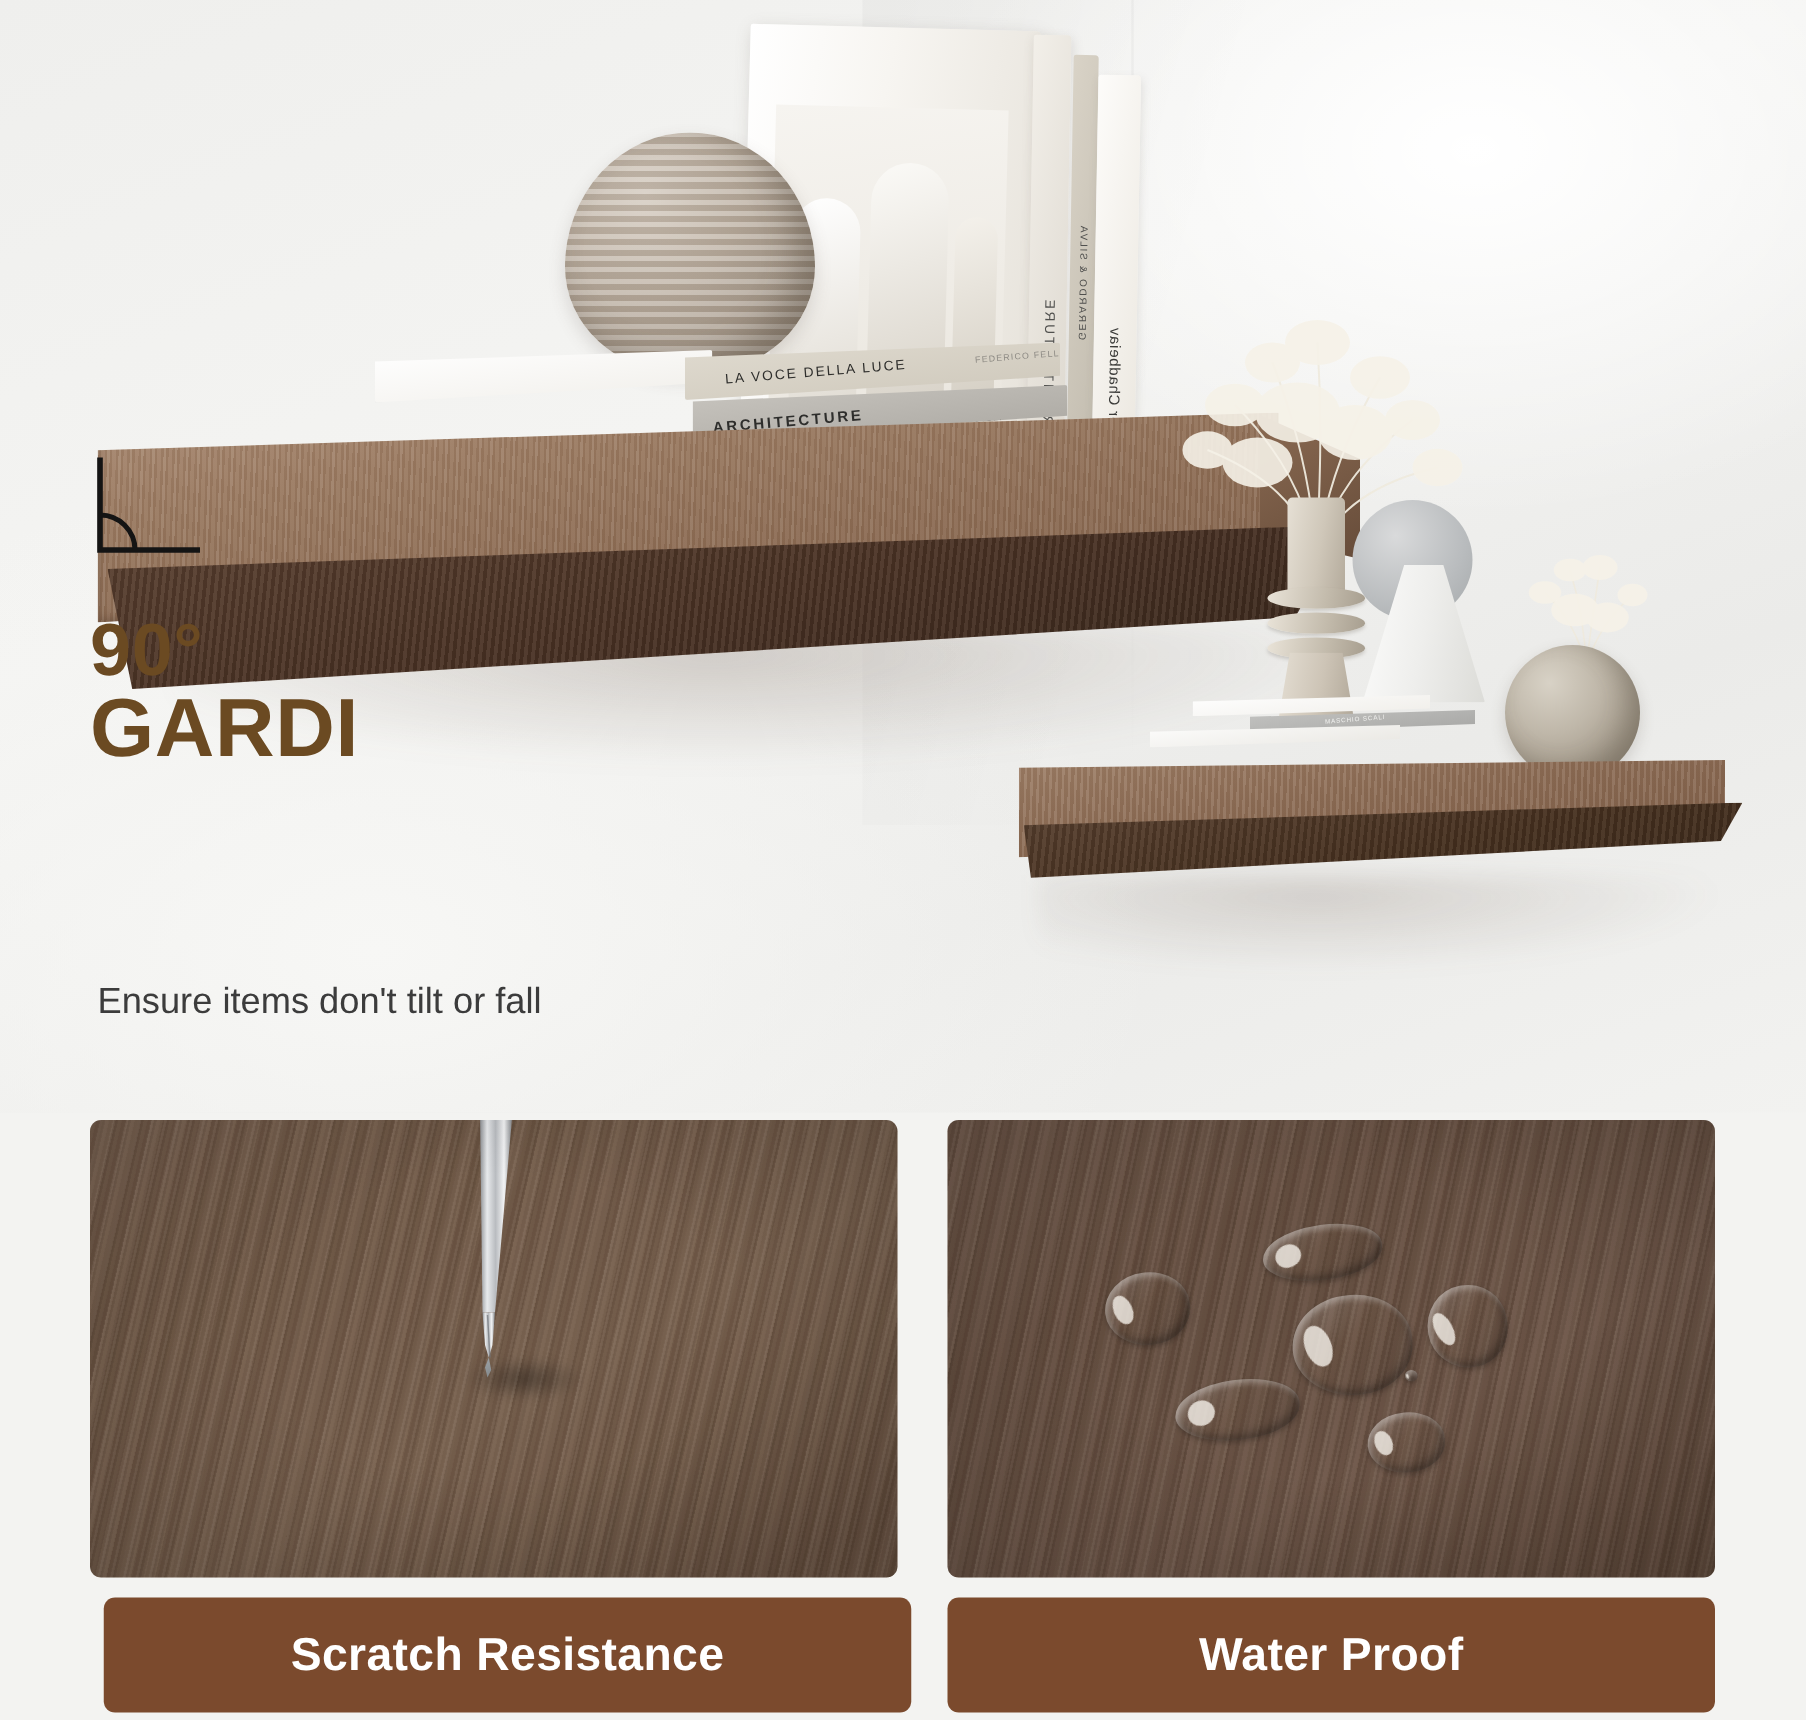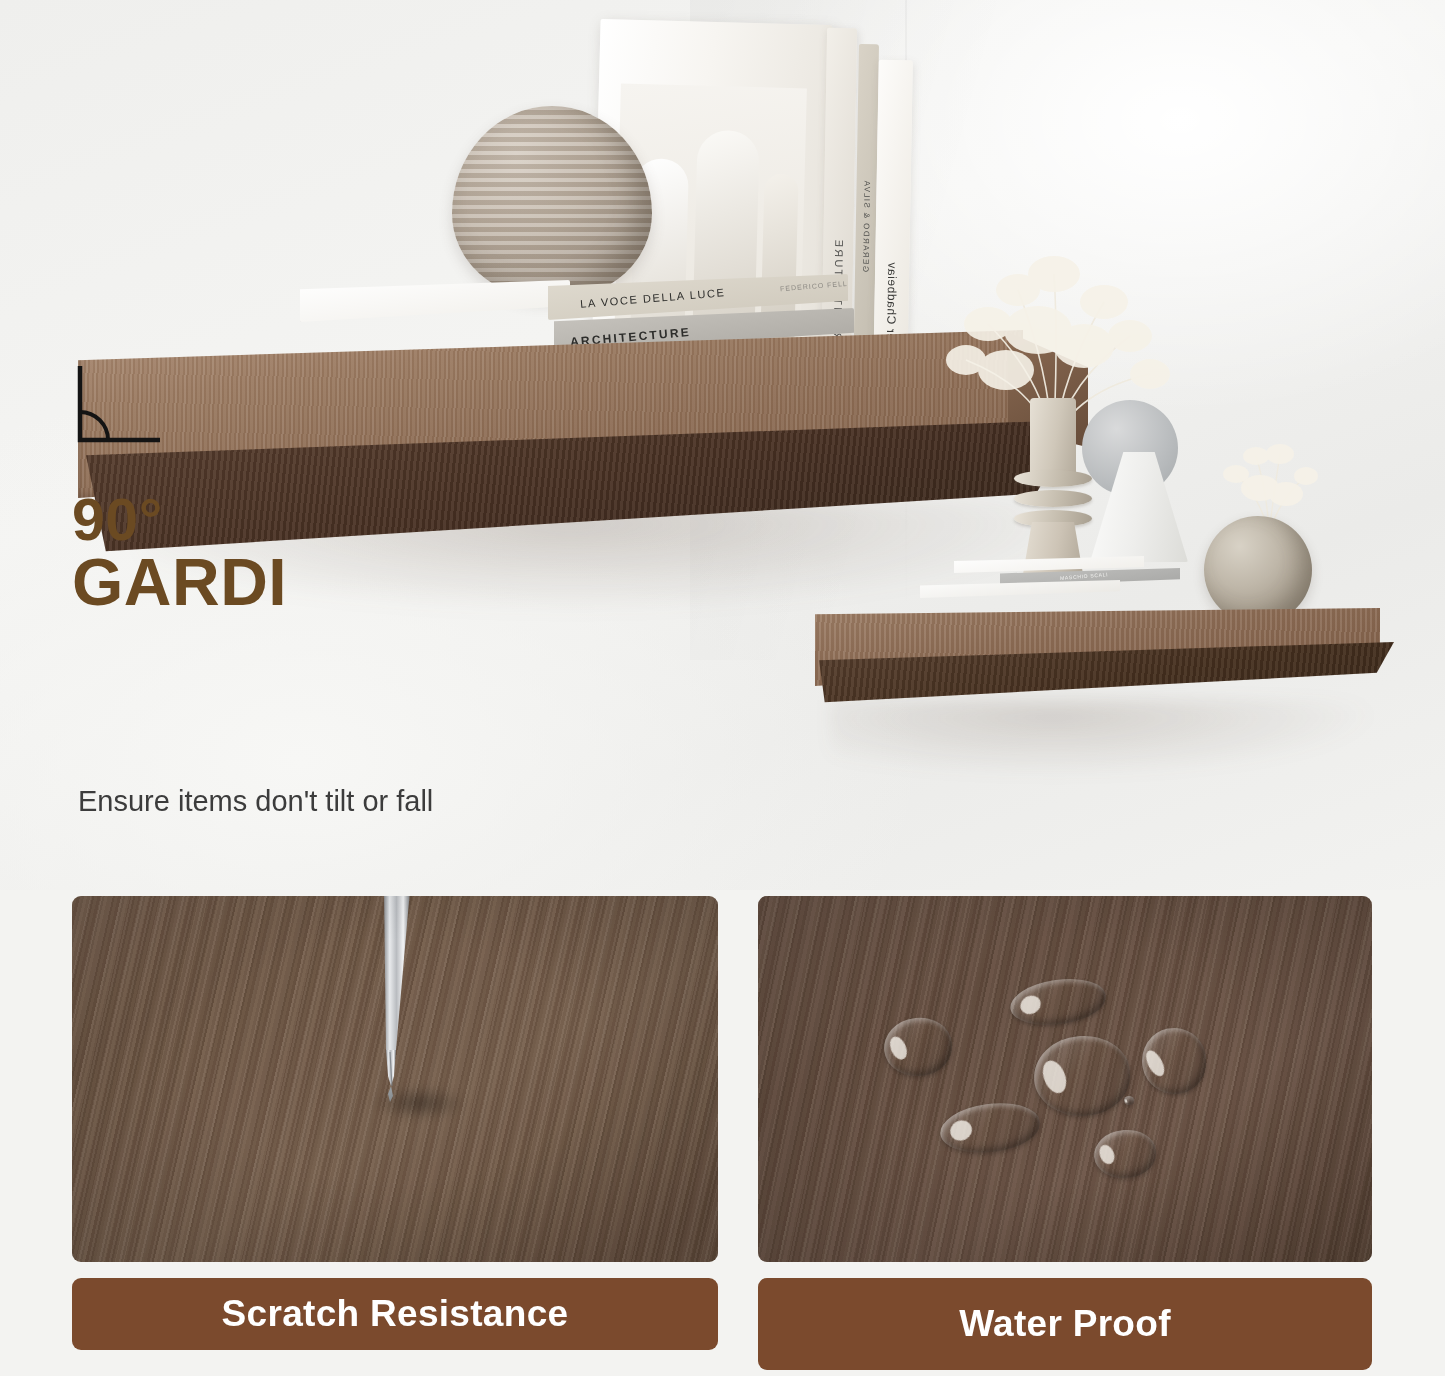--- a/index.html
+++ b/index.html
@@ -391,21 +391,21 @@
         <path d="M51 196 L53 206 L50 212 L48 204 Z" fill="#9aa0a4"></path>
         <path d="M50 162 L52 196" stroke="#6f7479" stroke-width="1.2" fill="none" opacity=".7"></path>
       </svg>
 
       <div style="position:absolute;left:300px;top:190px;width:96px;height:34px;border-radius:50%;
            background:radial-gradient(ellipse,rgba(0,0,0,.34),rgba(0,0,0,0) 70%);filter:blur(4px);"></div>
       <div class="vignette"></div>
     </div>
   </div>
 
-  <div class="label-bar" style="left:72px;top:1278px;width:646px;height:72px;">
+  <div class="label-bar" style="left:83px;top:1278px;width:646px;height:92px;">
     <span>Scratch Resistance</span>
   </div>
 
   <div class="panel" style="left:758px;top:896px;width:614px;height:366px;">
     <div class="panel-img">
       <div class="wood-tex right"></div>
 
       <div class="drop" style="left:252px;top:84px;width:96px;height:44px;transform:rotate(-8deg);"></div>
       <div class="drop" style="left:126px;top:122px;width:68px;height:58px;transform:rotate(-6deg);"></div>
       <div class="drop" style="left:276px;top:140px;width:96px;height:80px;transform:rotate(-4deg);"></div>

